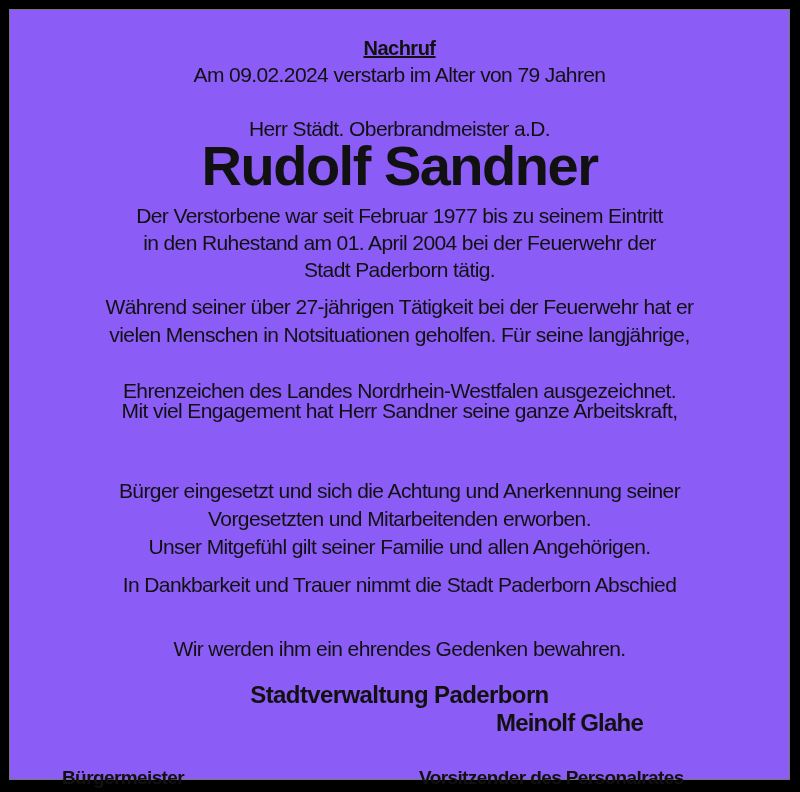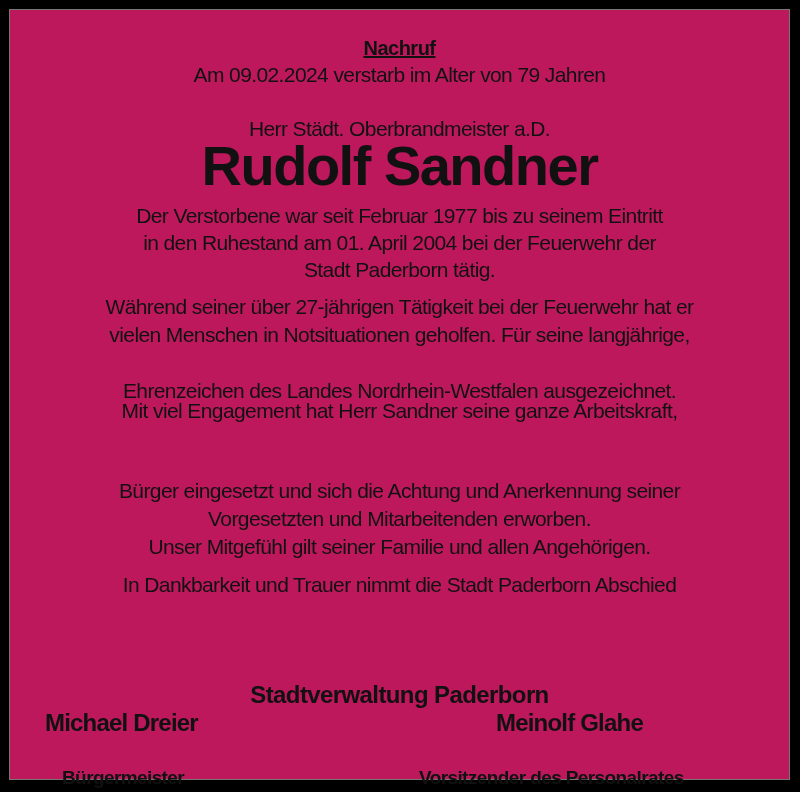--- a/index.html
+++ b/index.html
@@ -1,20 +1,20 @@
 <!DOCTYPE html>
 <html><head>
 <meta charset="utf-8">
 <style>
   html, body { margin: 0; padding: 0; background: #000; }
   body { width: 800px; height: 792px; overflow: hidden; }
   .frame {
     position: absolute; left: 9px; top: 9px;
     width: 781px; height: 771px;
-    background: #be185d;
+    background: #8b5cf6;
     box-shadow: inset 0 0 0 1px #777;
     font-family: "Liberation Sans", sans-serif;
     color: #111;
   }
   .line {
     position: absolute; left: 0; width: 100%;
     text-align: center; white-space: nowrap;
     font-size: 21px; letter-spacing: -0.6px;
     transform-origin: center;
   }
@@ -51,22 +51,22 @@
   <div class="line" style="top:314px">vielen Menschen in Notsituationen geholfen. Für seine langjährige,</div>
   <div class="line" style="top:370px">Ehrenzeichen des Landes Nordrhein-Westfalen ausgezeichnet.</div>
 
   <div class="line" style="top:390px">Mit viel Engagement hat Herr Sandner seine ganze Arbeitskraft,</div>
   <div class="line" style="top:470px">Bürger eingesetzt und sich die Achtung und Anerkennung seiner</div>
   <div class="line" style="top:498px">Vorgesetzten und Mitarbeitenden erworben.</div>
   <div class="line" style="top:526px">Unser Mitgefühl gilt seiner Familie und allen Angehörigen.</div>
 
   <div class="line" style="top:564px">In Dankbarkeit und Trauer nimmt die Stadt Paderborn Abschied</div>
 
+  <div class="line" style="top:628px">Wir werden ihm ein ehrendes Gedenken bewahren.</div>
 
   <div class="line org" style="top:672px">Stadtverwaltung Paderborn</div>
 
-  <div class="sig-name" style="left:36px; top:700px">Michael Dreier</div>
   <div class="sig-role" style="left:53px; top:733px">Bürgermeister</div>
 
   <div class="sig-name" style="left:487px; top:700px">Meinolf Glahe</div>
   <div class="sig-role" style="left:410px; top:733px">Vorsitzender des Personalrates</div>
 
 </div>
 
 </body></html>

